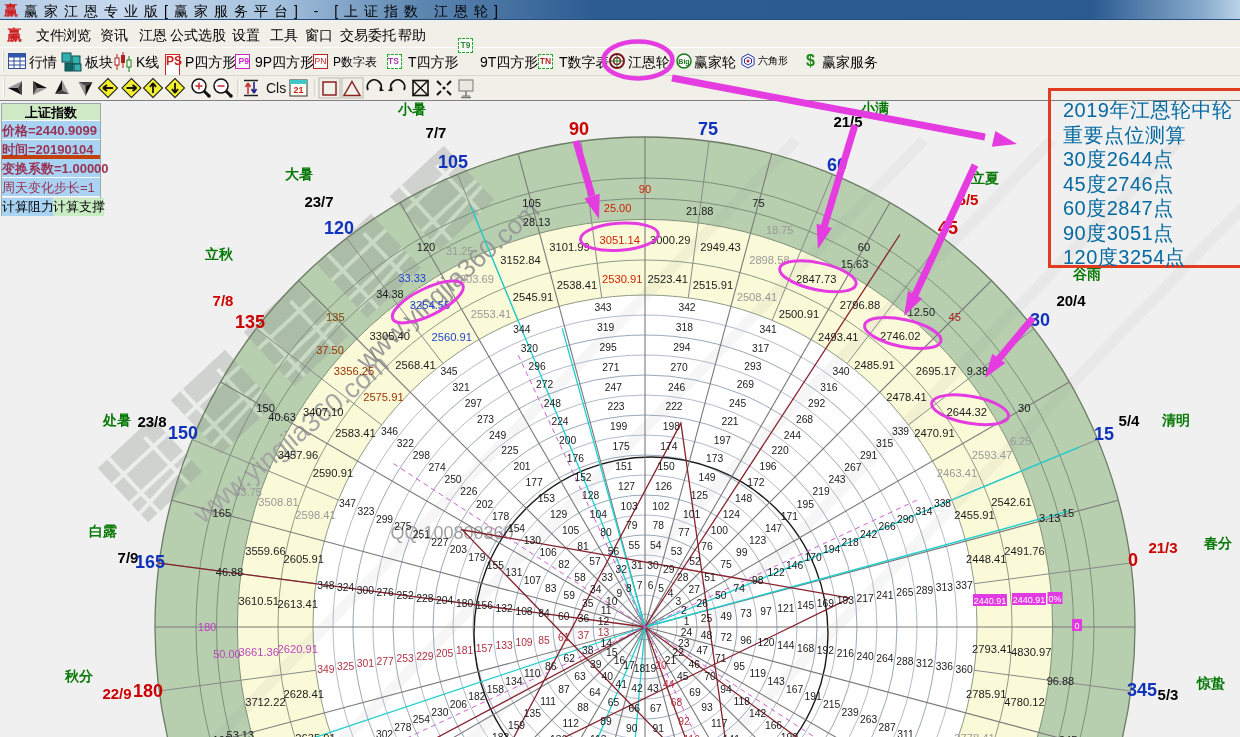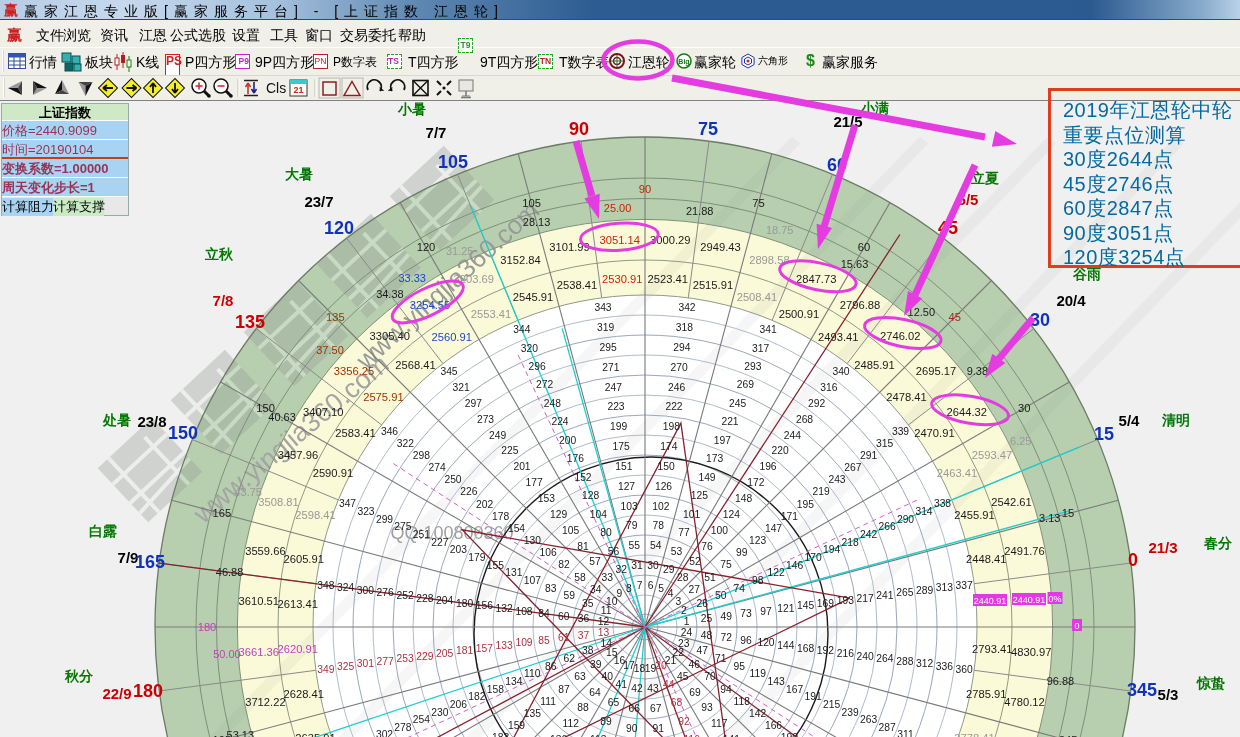--- a/index.html
+++ b/index.html
@@ -169,26 +169,26 @@
       <circle cx="0" cy="0" r="1.6" fill="#111" stroke="none"></circle>
     </g>
     <g transform="translate(466,88)">
       <rect x="-7" y="-8" width="14" height="11" fill="#e8e8e0" stroke="#777"></rect>
       <line x1="0" y1="3" x2="0" y2="8" stroke="#777" stroke-width="1.5"></line>
       <line x1="-5" y1="9.5" x2="5" y2="9.5" stroke="#777" stroke-width="1.5"></line>
       <line x1="-4" y1="8" x2="4" y2="8" stroke="#777"></line>
     </g>
   </svg>
 <div class="ab" style="left:0;top:100px;width:1240px;height:1px;background:#808080"></div>
-<div class="ab" style="left:1px;top:103px;width:128px;border:1px solid #9aa;background:#e8e8e8">
+<div class="ab" style="left:1px;top:103px;width:100px;border:1px solid #9aa;background:#e8e8e8">
 <div style="height:17px;background:#cfe9c6;color:#000;font-size:13px;font-weight:bold;text-align:center;line-height:17px;border-bottom:1px solid #fff">上证指数</div>
-<div style="height:19px;background:#a9d3f3;color:#993355;font-size:13px;font-weight:normal;line-height:19px;border-bottom:1px solid #fff;white-space:nowrap">价格=2440.9099</div>
-<div style="height:19px;background:#a9d3f3;color:#993355;font-size:13px;font-weight:normal;line-height:19px;border-bottom:2px solid #c2410c">时间=20190104</div>
+<div style="height:19px;background:#a9d3f3;color:#993355;font-size:13px;font-weight:bold;line-height:19px;border-bottom:1px solid #fff;white-space:nowrap">价格=2440.9099</div>
+<div style="height:19px;background:#a9d3f3;color:#993355;font-size:13px;font-weight:bold;line-height:19px;border-bottom:4px solid #c2410c">时间=20190104</div>
 <div style="height:19px;background:#a9d3f3;color:#993355;font-size:13px;font-weight:bold;line-height:19px;border-bottom:1px solid #fff;white-space:nowrap">变换系数=1.00000</div>
-<div style="height:19px;background:#a9d3f3;color:#993355;font-size:13px;font-weight:bold;line-height:19px;border-bottom:1px solid #fff;white-space:nowrap">周天变化步长=1</div>
+<div style="height:19px;background:#a9d3f3;color:#993355;font-size:13px;font-weight:normal;line-height:19px;border-bottom:1px solid #fff;white-space:nowrap">周天变化步长=1</div>
 <div style="height:18px;white-space:nowrap"><span style="display:inline-block;width:51px;height:18px;background:#a9d3f3;color:#000;font-size:13px;line-height:18px;text-align:right">计算阻力</span><span style="display:inline-block;width:51px;height:18px;background:#c9ecc4;color:#000;font-size:13px;line-height:18px;">计算支撑</span></div>
 </div>
 <svg width="1240" height="737" viewBox="0 0 1240 737" style="position:absolute;left:0;top:0">
     <path fill-rule="evenodd" fill="#b7cfae" d="M155.0,627.0a490,490 0 1,0 980,0a490,490 0 1,0 -980,0Z M237.39999999999998,627.0a407.6,407.6 0 1,0 815.2,0a407.6,407.6 0 1,0 -815.2,0Z"></path>
     <path fill-rule="evenodd" fill="#fafad8" d="M237.39999999999998,627.0a407.6,407.6 0 1,0 815.2,0a407.6,407.6 0 1,0 -815.2,0Z M313.0,627.0a332,332 0 1,0 664,0a332,332 0 1,0 -664,0Z"></path>
     <circle cx="645.0" cy="627.0" r="332" fill="#ffffff"></circle>
     <line x1="176" y1="780" x2="796" y2="140" stroke="rgba(140,140,140,0.08)" stroke-width="11"></line>
     <line x1="304" y1="780" x2="924" y2="140" stroke="rgba(140,140,140,0.08)" stroke-width="11"></line>
     <line x1="432" y1="780" x2="1052" y2="140" stroke="rgba(140,140,140,0.08)" stroke-width="11"></line>
     <line x1="560" y1="780" x2="1180" y2="140" stroke="rgba(140,140,140,0.08)" stroke-width="11"></line>

